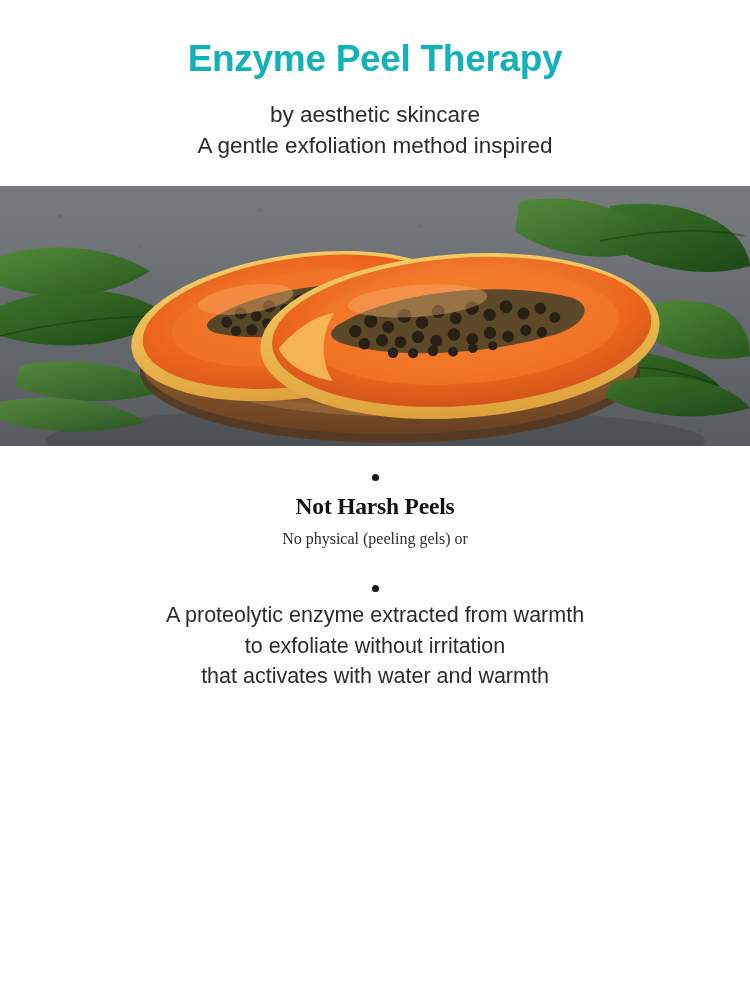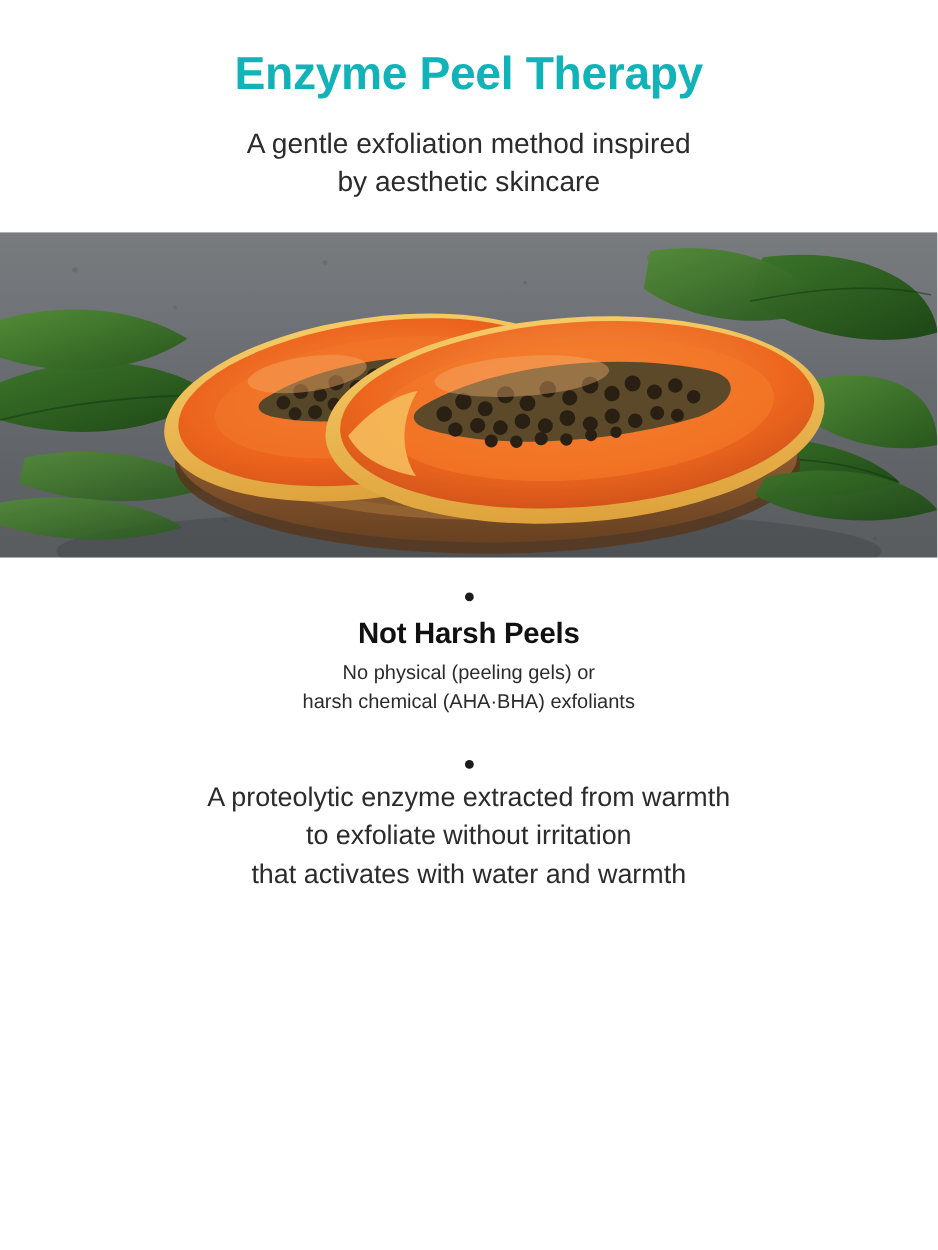--- a/index.html
+++ b/index.html
@@ -73,35 +73,35 @@
     margin-top: 12px;
     letter-spacing: -0.2px;
   }
   .feature-desc {
     font-size: 16px;
     color: #2b2b2b;
     line-height: 1.42;
     margin-top: 8px;
     font-weight: 400;
   }
-  .f1 { margin-top: 28px; }
+  .f1 { margin-top: 28px; font-family: Liberation Serif, serif; }
   .f2 { margin-top: 34px; }
   .f3 { margin-top: 34px; }
   .feature-desc.small { font-size: 21.5px; }
 </style>
 </head>
 <body>
 
 <div class="page">
 
   <div class="header">
     <h1 class="title">Enzyme Peel Therapy</h1>
     <div class="subtitle">
+      <div>by aesthetic skincare</div>
       <div>A gentle exfoliation method inspired</div>
-      <div>by aesthetic skincare</div>
     </div>
   </div>
 
   <div class="hero">
     <svg viewBox="0 0 750 260" preserveAspectRatio="none">
       <defs>
         <linearGradient id="bgG" x1="0" y1="0" x2="0" y2="1">
           <stop offset="0%" stop-color="#7e8185"></stop>
           <stop offset="45%" stop-color="#6d7175"></stop>
           <stop offset="100%" stop-color="#5c6063"></stop>
@@ -256,21 +256,20 @@
     </svg>
   </div>
 
   <div class="features">
 
     <div class="feature f1">
       <span class="bullet-dot"></span>
       <div class="feature-title">Not Harsh Peels</div>
       <div class="feature-desc">
         <div>No physical (peeling gels) or</div>
-        <div>harsh chemical (AHA·BHA) exfoliants</div>
       </div>
     </div>
 
 
     <div class="feature f3">
       <span class="bullet-dot"></span>
       <div class="feature-desc small">
         <div>A proteolytic enzyme extracted from warmth</div>
         <div>to exfoliate without irritation</div>
         <div>that activates with water and warmth</div>

